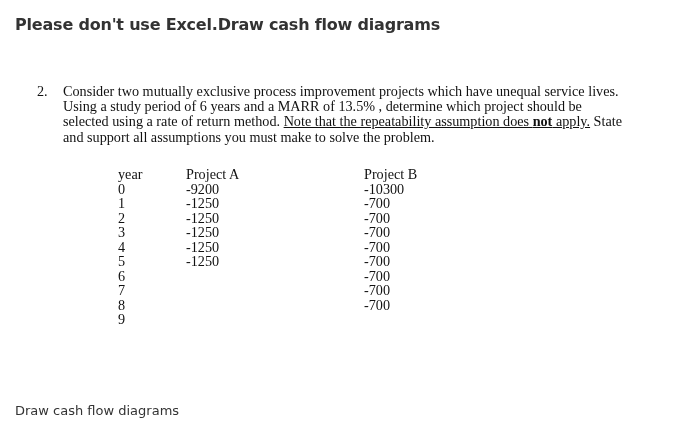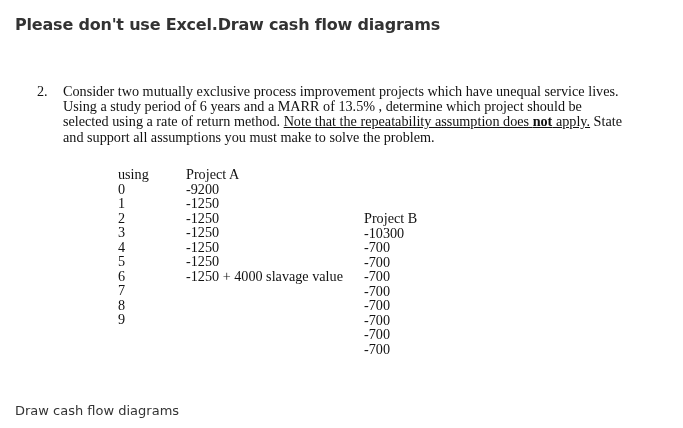--- a/index.html
+++ b/index.html
@@ -7,56 +7,55 @@
   .title { position:absolute; left:15px; top:15px; font-family:"DejaVu Sans", sans-serif; font-weight:bold; font-size:16px; color:#333333; letter-spacing:-0.2px; }
   .problem { position:absolute; left:37px; top:84px; width:590px; font-family:"Liberation Serif", serif; font-size:14.2px; line-height:15.2px; color:#111111; }
   .problem .num { position:absolute; left:0; top:0; }
   .problem .text { margin-left:26px; }
   .problem u { text-decoration:underline; }
   .table { position:absolute; left:118px; top:167px; font-family:"Liberation Serif", serif; font-size:14.2px; line-height:14.5px; color:#111111; }
   .col { position:absolute; top:0; white-space:nowrap; }
   .col div { height:14.5px; }
   .col-year { left:0; }
   .col-a { left:68px; }
-  .col-b { left:246px;margin-top:44px; }
+  .col-b { left:246px; }
   .footer { position:absolute; left:15px; top:403px; font-family:"DejaVu Sans", sans-serif; font-size:13px; color:#333333; }
 </style>
 </head>
 <body>
 
 <div class="title">Please don't use Excel.Draw cash flow diagrams</div>
 
 <div class="problem">
   <span class="num">2.</span>
   <div class="text"><span>Consider  two mutually exclusive process improvement projects which have unequal service lives. Using a study period of 6 years and a MARR of 13.5% , determine which project should be selected using a rate of return method. </span><u><span>Note that the repeatability assumption does </span><b>not</b><span> apply.</span></u><span> State and support all assumptions you must make to solve the problem.</span></div>
 </div>
 
 <div class="table">
   <div class="col col-year">
-    <div>using</div>
+    <div>year</div>
     <div>0</div>
     <div>1</div>
     <div>2</div>
     <div>3</div>
     <div>4</div>
     <div>5</div>
     <div>6</div>
     <div>7</div>
     <div>8</div>
     <div>9</div>
   </div>
   <div class="col col-a">
     <div>Project A</div>
     <div>-9200</div>
     <div>-1250</div>
     <div>-1250</div>
     <div>-1250</div>
     <div>-1250</div>
     <div>-1250</div>
-    <div>-1250 + 4000 slavage value</div>
   </div>
   <div class="col col-b">
     <div>Project B</div>
     <div>-10300</div>
     <div>-700</div>
     <div>-700</div>
     <div>-700</div>
     <div>-700</div>
     <div>-700</div>
     <div>-700</div>

